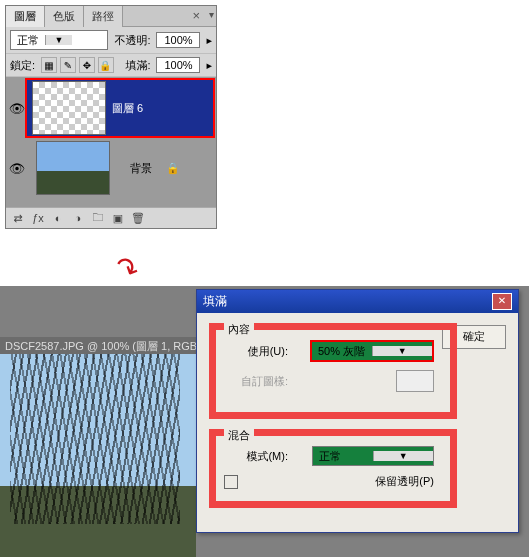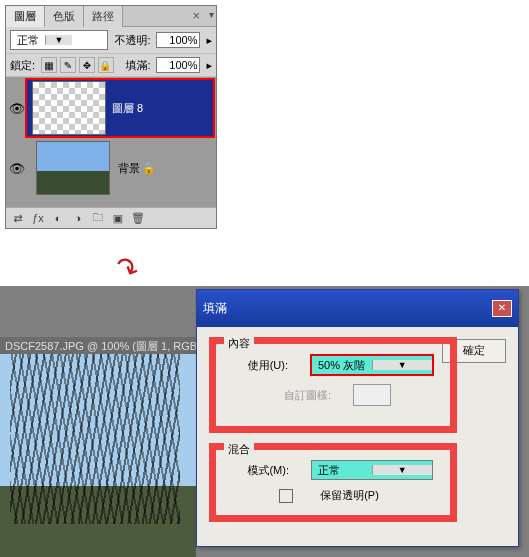--- a/index.html
+++ b/index.html
@@ -6,49 +6,49 @@
   .panel{position:absolute;left:5px;top:5px;width:210px;background:#fdba74;border:1px solid #7a7a7a}
   .panel-head{display:flex;align-items:center;height:20px;background:#c8c8c8;border-bottom:1px solid #999;position:relative}
   .tab{padding:3px 8px;background:#d7d7d7;border-right:1px solid #999;color:#333}
   .tab.active{background:#e8e8e8;color:#000}
   .panel-close{position:absolute;right:16px;top:2px;font-size:13px;color:#555}
   .panel-menu{position:absolute;right:2px;top:3px;font-size:10px;color:#555}
   .panel-row{display:flex;align-items:center;padding:3px 4px;border-bottom:1px solid #bfbfbf;gap:6px;background:#d7d7d7}
   .select{display:flex;align-items:center;background:#fff;border:1px solid #7a7a7a;height:18px}
   .select span{padding:0 6px}
   .select .arr{width:14px;text-align:center;background:#e0e0e0;border-left:1px solid #999;font-size:9px}
-  .num-in{width:38px;border:1px solid #7a7a7a;padding:1px 2px;background:#fff;text-align:right}
+  .num-in{width:38px;border:1px solid #7a7a7a;padding:1px 2px;background:#fff;text-align:center}
   .lock-icons{display:flex;gap:3px;align-items:center}
   .lock-icons span{width:14px;height:14px;border:1px solid #aaa;display:inline-flex;align-items:center;justify-content:center;font-size:10px}
   .layers-area{background:#9b9b9b;padding:2px 2px 8px 2px}
   .layer-item{display:flex;align-items:center;margin-bottom:2px}
   .eye{width:18px;text-align:center;font-size:13px}
   .thumb{width:72px;height:52px;margin:2px 6px}
   .sel{background:#1a2e91;color:#fff;flex:1;display:flex;align-items:center;padding-right:6px}
   .sel.red{outline:2px solid red;outline-offset:-1px}
   .checker{background:repeating-conic-gradient(#ccc 0 25%,#fff 0 50%) 0 0/12px 12px;border:1px solid #666}
   .bg-thumb{background:linear-gradient(#7fb1e8 0 55%,#3a4d30 55% 100%);border:1px solid #666;position:relative}
-  .nonsel{flex:1;display:flex;align-items:center;gap:2px;color:#000;padding-left:4px}
+  .nonsel{flex:1;display:flex;align-items:center;gap:14px;color:#000;padding-left:4px}
   .panel-foot{display:flex;align-items:center;border-top:1px solid #aaa;background:#d7d7d7;padding:2px}
   .panel-foot span{width:20px;height:16px;display:inline-flex;align-items:center;justify-content:center;font-size:11px;color:#444}
   .arrow{position:absolute;left:115px;top:252px;font-size:28px;color:#cb161d;transform:rotate(25deg)}
   .canv-bg{position:absolute;left:0;top:286px;width:529px;height:271px;background:#808080}
   .doc-title{position:absolute;left:0;top:337px;color:#ddd;font-size:11px;background:#6c6c6c;padding:2px 5px}
   .photo{position:absolute;left:0;top:354px;width:196px;height:203px;background:linear-gradient(#a7cdec 0 65%,#4c5a3e 65% 100%)}
   .tree{position:absolute;left:10px;top:0;width:170px;height:170px;background:repeating-linear-gradient(100deg,transparent 0 5px,rgba(0,0,0,.5) 5px 7px),repeating-linear-gradient(80deg,transparent 0 6px,rgba(0,0,0,.4) 6px 8px)}
   .dialog{position:absolute;left:196px;top:289px;width:321px;background:#eceae4;border:1px solid #2a3f8f;box-shadow:2px 2px 4px rgba(0,0,0,.3)}
-  .dlg-title{background:linear-gradient(#2951c9,#163b9e);color:#fff;padding:10px 6px;display:flex;justify-content:space-between;font-size:12px}
+  .dlg-title{background:linear-gradient(#2951c9,#163b9e);color:#fff;padding:3px 6px;display:flex;justify-content:space-between;font-size:12px}
   .dlg-close{background:#c75050;color:#fff;width:18px;height:15px;text-align:center;border:1px solid #fff;font-size:10px;line-height:14px}
   .dlg-body{padding:10px 12px 14px 12px;position:relative}
   .fs{border:7px solid #ef4444;padding:10px 16px 12px 8px;margin-bottom:10px;position:relative}
   .fs .lg{position:absolute;top:-8px;left:8px;background:#eceae4;padding:0 4px}
-  .frow{display:flex;align-items:center;margin-bottom:8px;gap:22px;justify-content:center}
+  .frow{display:flex;align-items:center;margin-bottom:8px;gap:22px;justify-content:space-between}
   .lbl{width:64px;text-align:right;}
   .dis{color:#9a9a9a}
-  .dsel{display:flex;align-items:center;border:1px solid #7a7a7a;background:#5eead4;height:18px;flex:1}
+  .dsel{display:flex;align-items:center;border:1px solid #7a7a7a;background:#15803d;height:18px;flex:1}
   .dsel.redbox{border:2px solid #e00}
   .dsel span{padding:0 6px;flex:1}
   .dsel .arr{width:16px;text-align:center;border-left:1px solid #999;background:#e0e0e0;font-size:9px}
   .swatch{width:36px;height:20px;border:1px solid #999;background:#eee}
   .dnum{width:42px;border:1px solid #7a7a7a;padding:1px 2px;background:#fff}
   .dnum.blue{background:#2951c9;color:#fff}
   .btns{position:absolute;right:12px;top:12px;display:flex;flex-direction:column;gap:8px}
   .btn{width:62px;height:22px;border:1px solid #888;background:#f1efe9;text-align:center;line-height:20px}
   .cb{width:12px;height:12px;border:1px solid #666;display:inline-block;margin-right:5px;vertical-align:middle}
 </style>
@@ -82,21 +82,21 @@
     </div>
     <span style="margin-left:auto">填滿:</span>
     <span class="num-in">100%</span>
     <span>▸</span>
   </div>
   <div class="layers-area">
     <div class="layer-item">
       <div class="eye">👁</div>
       <div class="sel red">
         <div class="thumb checker"></div>
-        <span>圖層 8</span>
+        <span>圖層 6</span>
       </div>
     </div>
     <div class="layer-item">
       <div class="eye">👁</div>
       <div class="nonsel">
         <div class="thumb bg-thumb"></div>
         <span>背景</span>
         <span>🔒</span>
       </div>
     </div>

